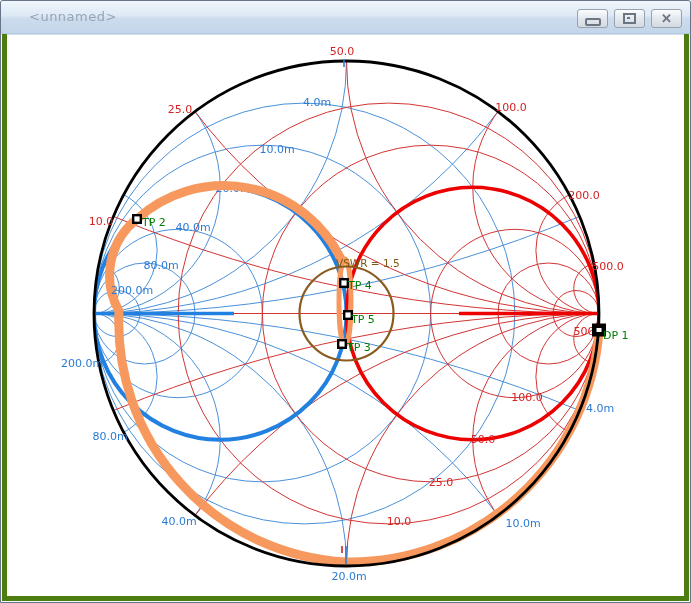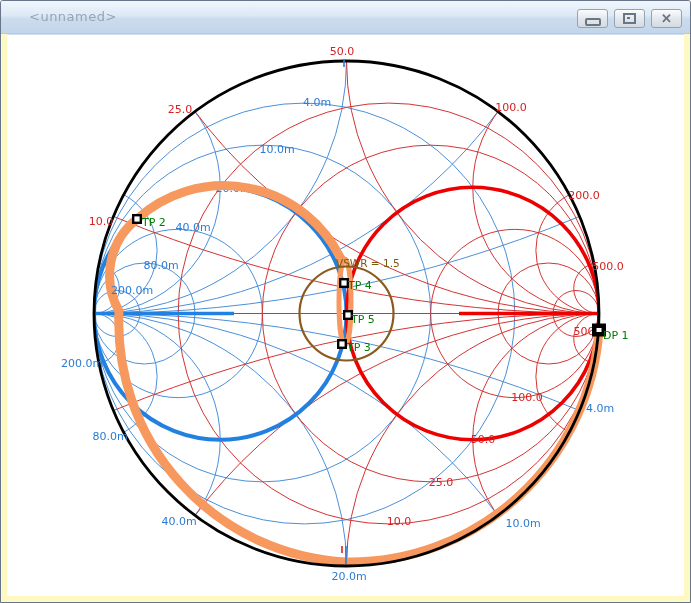--- a/index.html
+++ b/index.html
@@ -1,17 +1,17 @@
 <!DOCTYPE html>
 <html><head>
 <meta charset="utf-8">
 <style>
   html,body{margin:0;padding:0;background:#eef2f7;font-family:"DejaVu Sans",sans-serif;}
   .window{position:relative;width:689px;height:601px;border:1px solid #66758a;
-          border-radius:3px 3px 0 0;background:#fef9c3;overflow:hidden;
+          border-radius:3px 3px 0 0;background:#4d7c0f;overflow:hidden;
           box-shadow:inset 0 0 0 1px #f2f7fc;}
   .titlebar{position:absolute;left:0;top:0;width:100%;height:32px;
             background:linear-gradient(#f0f6fc 0%,#dde9f5 45%,#ccdcee 55%,#c3d5ea 100%);
             border-bottom:1px solid #b6c9de;}
   .title{position:absolute;left:28px;top:8px;font-size:13px;color:#96a5b6;letter-spacing:.5px;}
   .controls{position:absolute;right:8px;top:8px;display:flex;gap:6px;}
   .winbtn{width:31px;height:19px;border:1px solid #97a2ad;border-radius:3px;
           background:linear-gradient(#fbfcfd,#e3e8ee 50%,#d3dae1);
           display:flex;align-items:center;justify-content:center;padding:0;cursor:default;}
   .g-min{width:12px;height:4px;border:2px solid #6a7682;border-radius:2px;margin-top:7px;}

